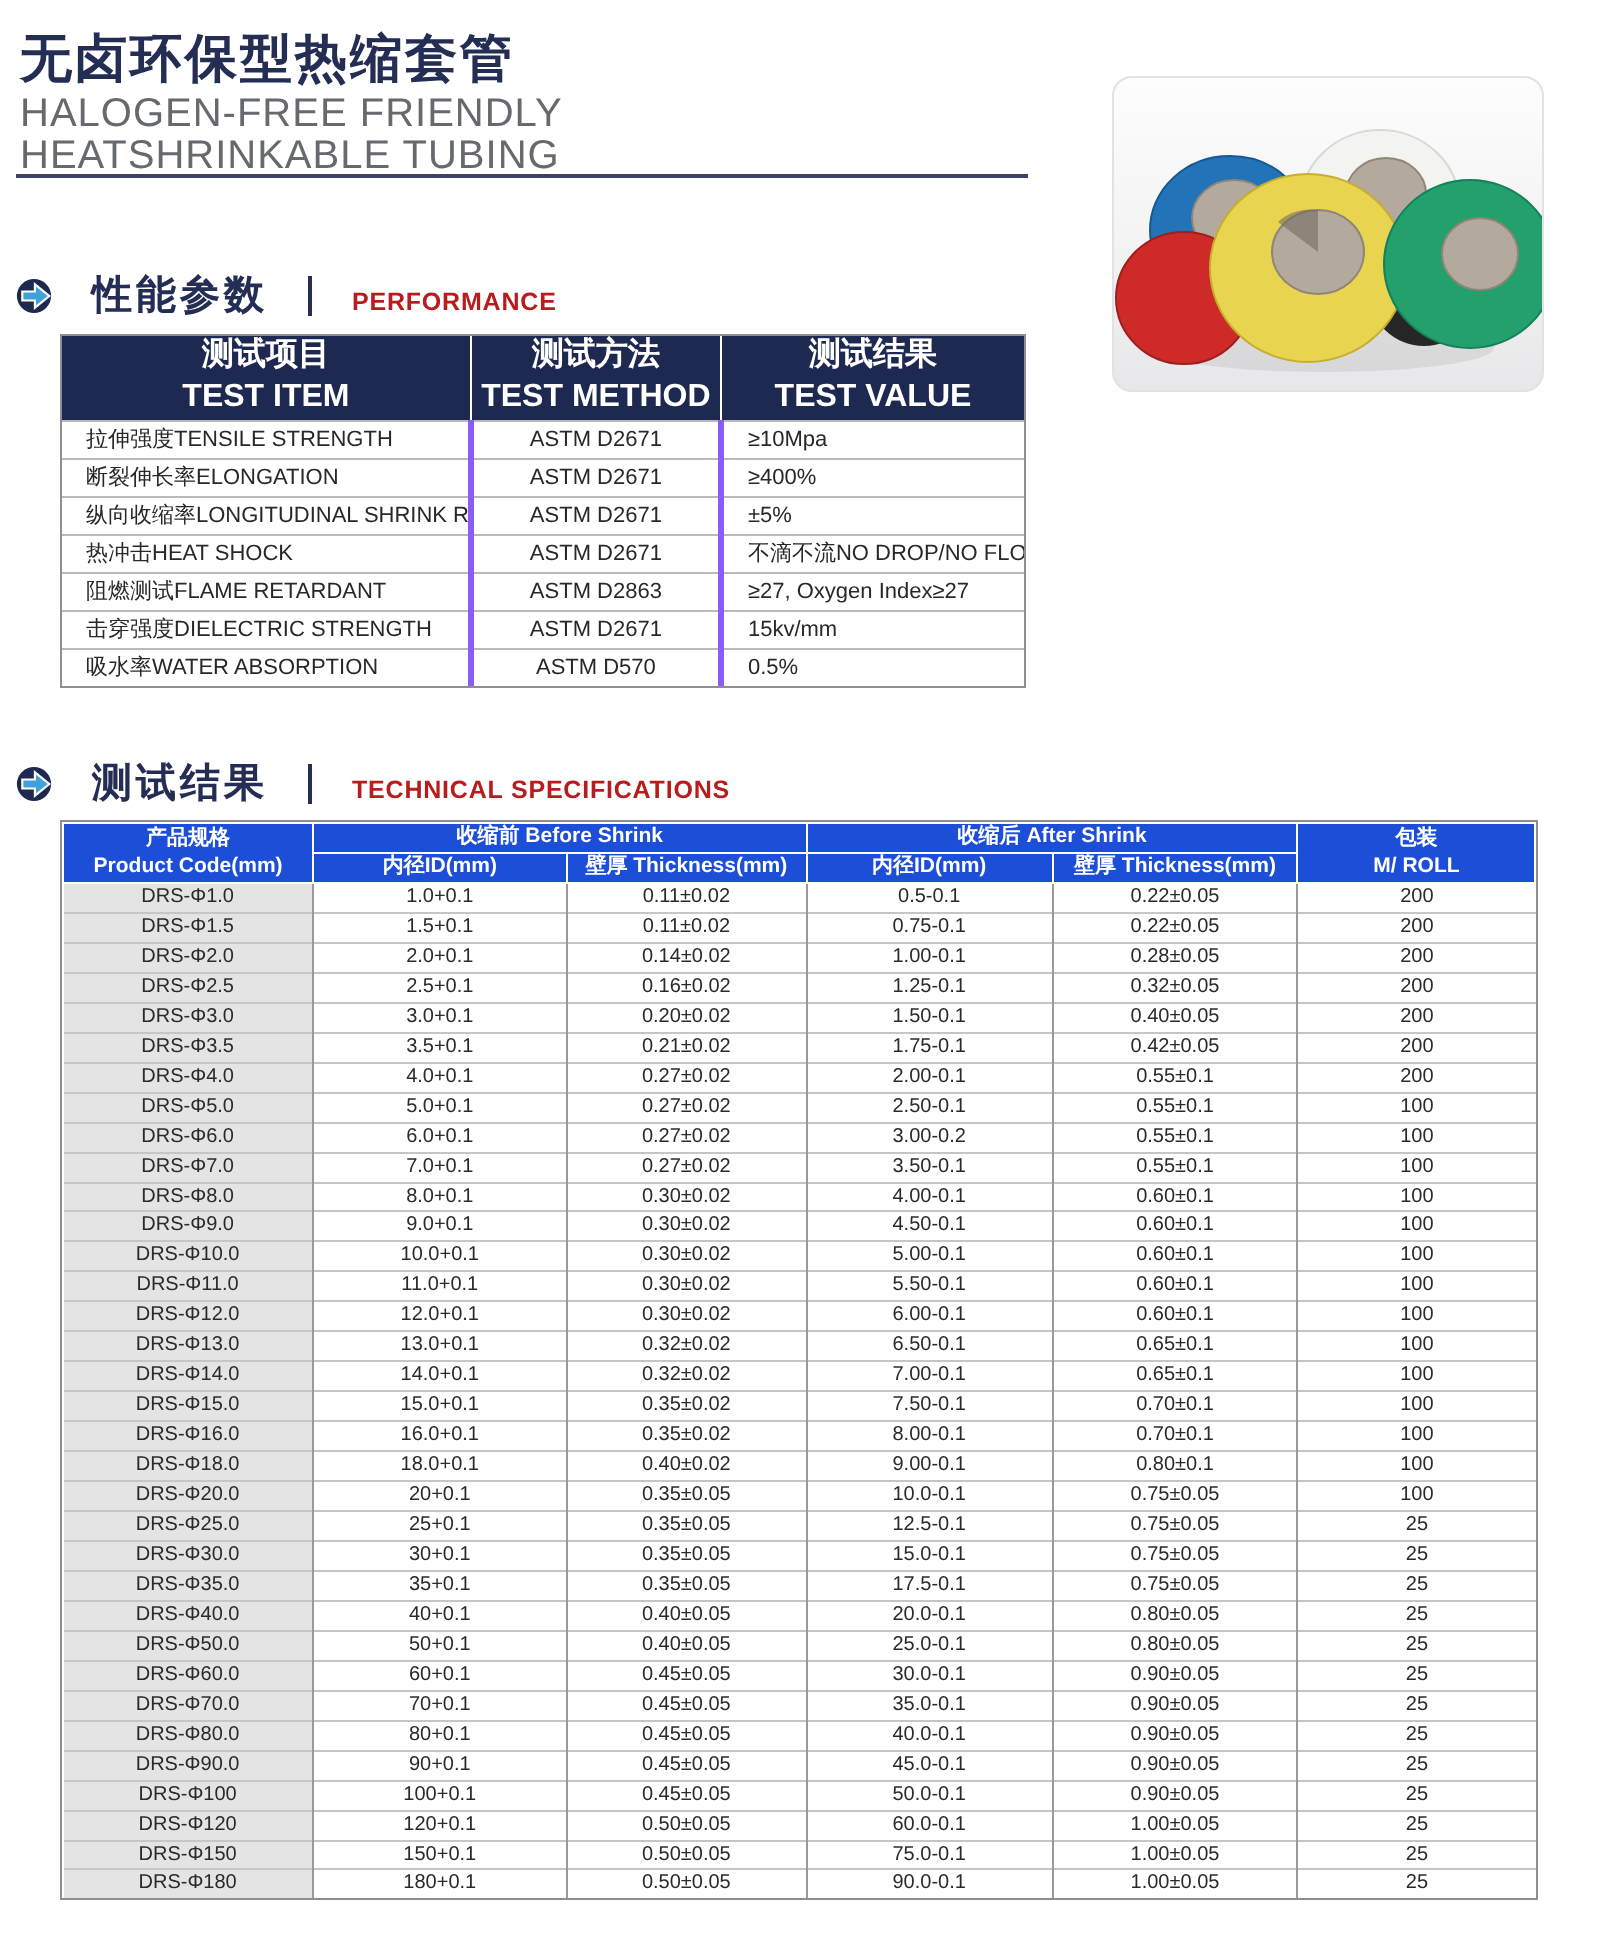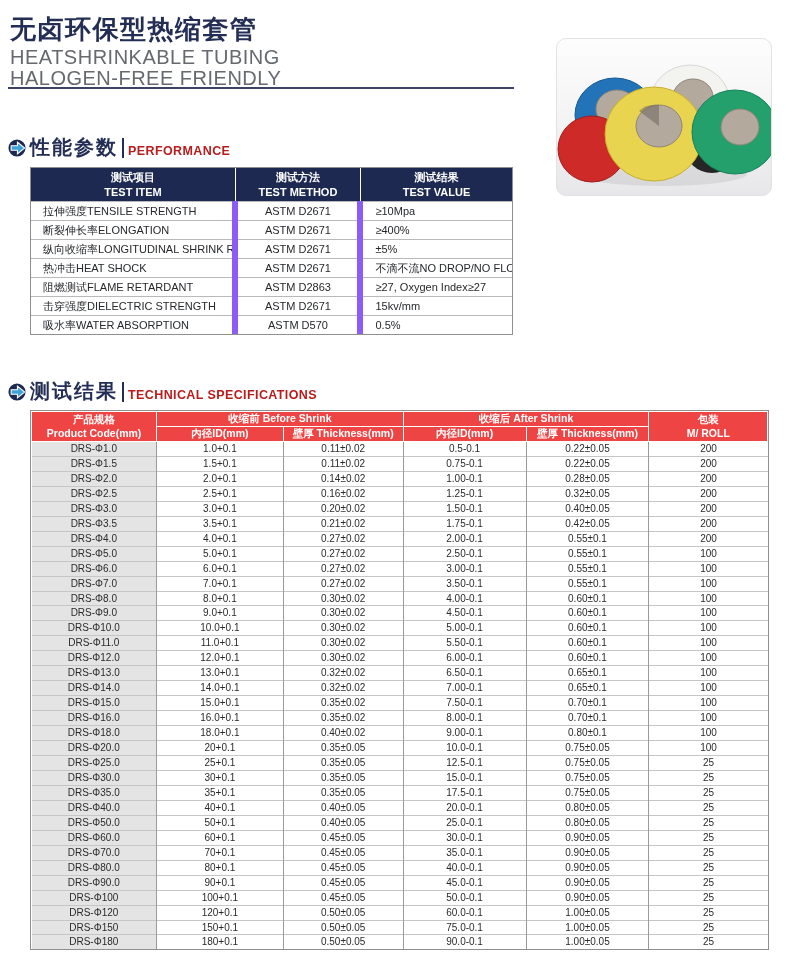--- a/index.html
+++ b/index.html
@@ -13,66 +13,66 @@
               line-height:21px; letter-spacing:0.5px; }
   .divider { position:absolute; left:8px; top:87px; width:506px; height:2px; background:#3b4266; }
 
   
   .photo { position:absolute; left:556px; top:38px; width:214px; height:156px;
            border-radius:10px; border:1px solid #e2e2e4;
            background:linear-gradient(180deg,#fdfdfd 0%,#f2f2f3 60%,#e7e7e9 100%); }
   .photo svg { display:block; }
 
   
-  .section-head { position:absolute; display:flex; align-items:center; gap:4px; }
+  .section-head { position:absolute; display:flex; align-items:center; gap:20px; }
   #perf-head { left:8px; top:134px; }
   #spec-head { left:8px; top:378px; }
   .section-zh { font-size:20px; font-weight:bold; color:#242e55; letter-spacing:2px; }
   .sep { width:2px; height:20px; background:#242e55; }
   .section-en { font-size:12.5px; font-weight:bold; color:#b91c1c; letter-spacing:0.4px;
                 position:relative; top:3px; }
 
   
   .tablewrap { position:absolute; border:1px solid #8f8f8f; background:#fff; }
   table { border-collapse:collapse; width:100%; table-layout:fixed; }
   th, td { overflow:hidden; white-space:nowrap; }
 
   
   #perf-table-wrap { left:30px; top:167px; width:481px; }
-  #perf-table th { background:#1d2950; color:#fff; font-size:11px; font-weight:bold;
+  #perf-table th { background:#1d2950; color:#fff; font-size:16px; font-weight:bold;
                    height:33px; padding:0; line-height:1.3; border-left:1px solid #fff;
                    text-align:center; }
   #perf-table th:first-child { border-left:none; }
   #perf-table td { font-size:11px; color:#26282b; height:18px; padding:0 2px;
                    border-top:1px solid #b9b9b9; background:#fff; }
-  #perf-table td + td { border-left:6px solid #8b5cf6; }
+  #perf-table td + td { border-left:3px solid #8b5cf6; }
   #perf-table td:first-child { text-align:left; padding-left:12px; }
   #perf-table td:nth-child(2) { text-align:center; }
   #perf-table td:nth-child(3) { text-align:left; padding-left:12px; }
 
   
   #spec-table-wrap { left:30px; top:410px; width:737px; }
-  #spec-table th { background:#ef4444; color:#fff; font-size:10.5px; font-weight:bold;
+  #spec-table th { background:#1d4ed8; color:#fff; font-size:10.5px; font-weight:bold;
                    border:1px solid #fff; padding:0; height:14px; line-height:1.25;
                    text-align:center; }
   #spec-table td { font-size:10px; color:#2a2a2a; text-align:center;
                    height:13.95px; line-height:13.95px; padding:0;
                    border-top:1px solid #c6c6c6; border-left:1px solid #9a9a9a;
                    background:#fff; }
   #spec-table td:first-child { background:#e4e4e4; border-left:none; }
 </style>
 </head>
 <body>
 
 <div class="page">
 
   <div class="title">无卤环保型热缩套管</div>
   <div class="subtitle">
+    <div>HALOGEN-FREE FRIENDLY</div>
     <div>HEATSHRINKABLE TUBING</div>
-    <div>HALOGEN-FREE FRIENDLY</div>
   </div>
   <div class="divider"></div>
 
   <div class="photo">
     <svg width="214" height="156" viewBox="0 0 214 156">
       <ellipse cx="105" cy="135" rx="85" ry="12" fill="rgba(0,0,0,0.07)"></ellipse>
 
       <ellipse cx="58" cy="76" rx="40" ry="37" stroke="#155a94" stroke-width="1" fill="#2273b8"></ellipse>
       <ellipse cx="60" cy="70" rx="21" ry="19" stroke="#8f8679" stroke-width="1" fill="#b3a99d"></ellipse>
 
@@ -267,21 +267,21 @@
             <td>5.0+0.1</td>
             <td>0.27±0.02</td>
             <td>2.50-0.1</td>
             <td>0.55±0.1</td>
             <td>100</td>
           </tr>
           <tr>
             <td>DRS-Φ6.0</td>
             <td>6.0+0.1</td>
             <td>0.27±0.02</td>
-            <td>3.00-0.1</td>
+            <td>3.00-0.2</td>
             <td>0.55±0.1</td>
             <td>100</td>
           </tr>
           <tr>
             <td>DRS-Φ7.0</td>
             <td>7.0+0.1</td>
             <td>0.27±0.02</td>
             <td>3.50-0.1</td>
             <td>0.55±0.1</td>
             <td>100</td>

